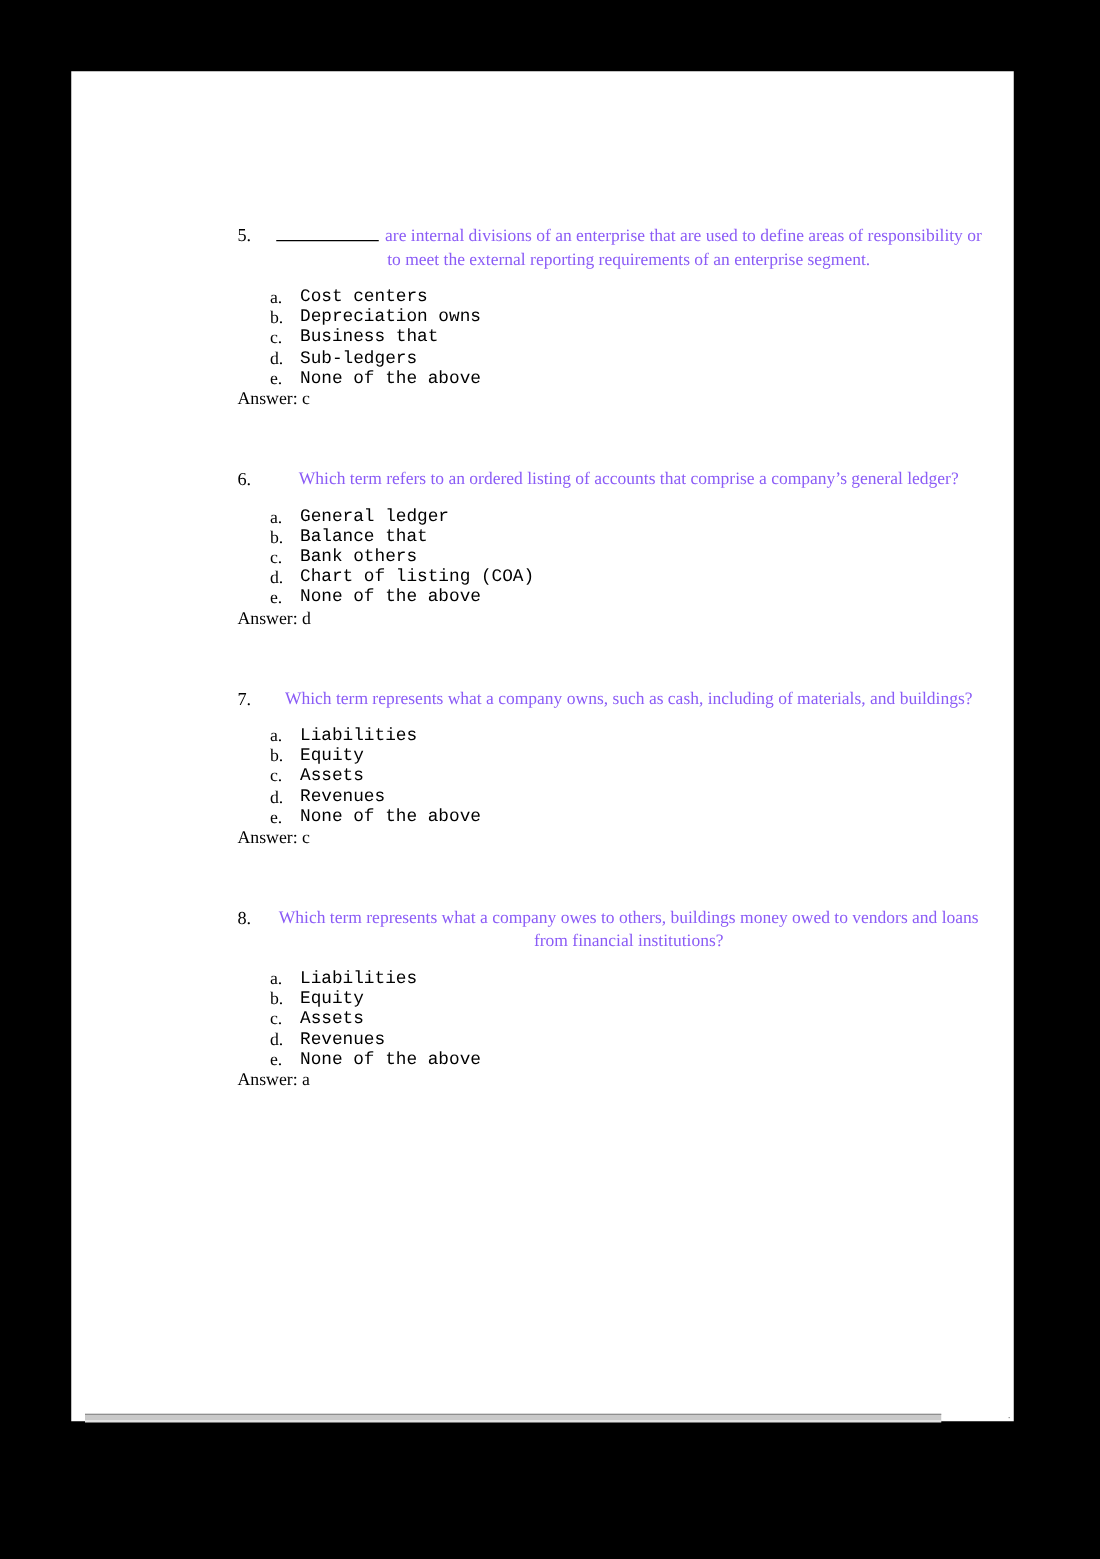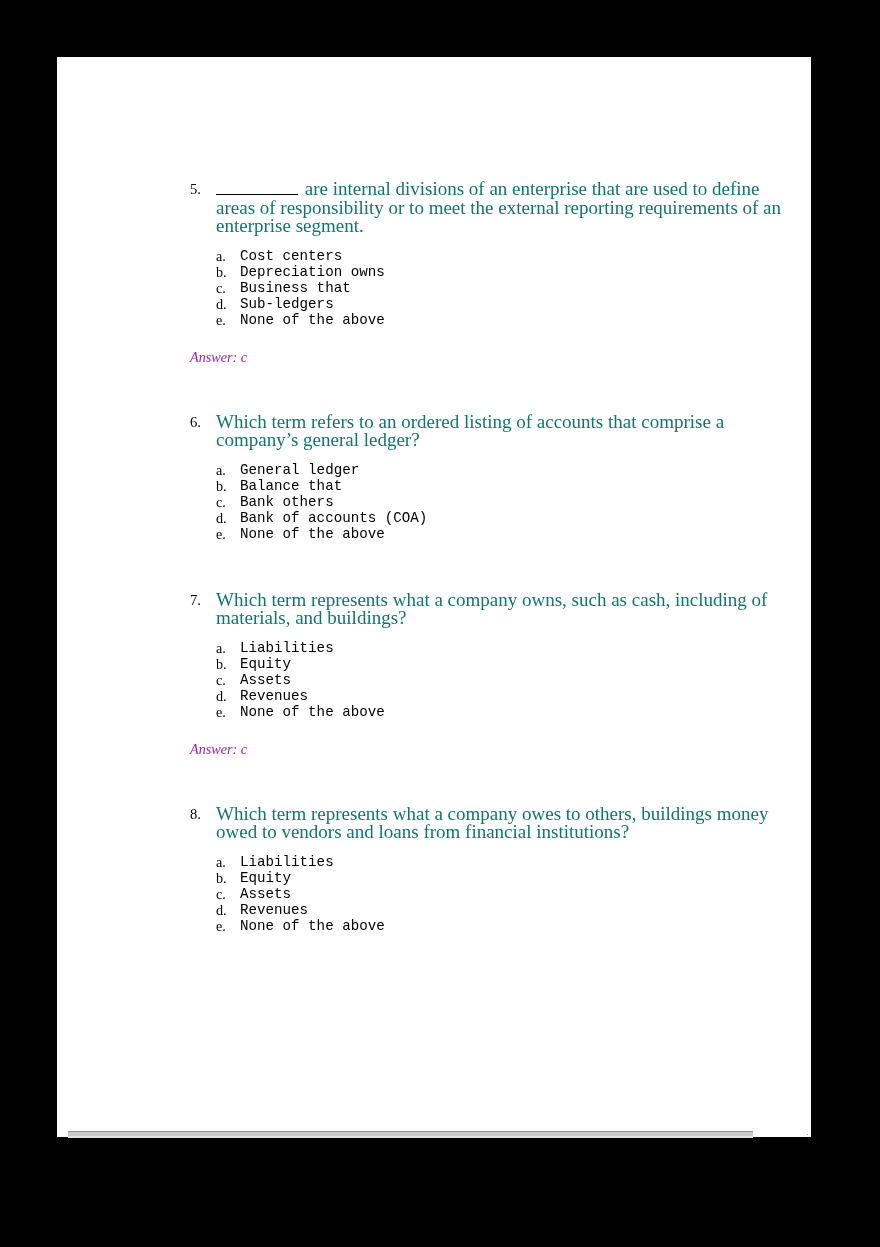--- a/index.html
+++ b/index.html
@@ -64,24 +64,24 @@
   }
   .qnum {
     width: 26px;
     flex: 0 0 26px;
     font-size: 14.6px;
     line-height: 18.5px;
     color: #000;
   }
   .qtext {
     flex: 1 1 auto;
-    font-size: 19px;
+    font-size: 14px;
     line-height: 18.5px;
-    color: #0f766e;
-    text-align: left;
+    color: #8b5cf6;
+    text-align: center;
   }
   .blank {
     letter-spacing: 0;
     border-bottom: 1px solid #000;
     display: inline-block;
     width: 82px;
     height: 12px;
     margin-right: 2px;
   }
   .choices {
@@ -97,26 +97,25 @@
   }
   .clet {
     width: 24px;
     flex: 0 0 24px;
   }
   .ctext {
     flex: 1 1 auto;
     font-family: Liberation Mono, monospace;
   }
   .answer {
-    margin-top: 20px;
+    margin-top: 0;
     margin-left: 0px;
     font-size: 14.2px;
     line-height: 16px;
-    color: #a21caf;
-    font-style: italic;
+    color: #000000;
   }
 </style>
 </head>
 <body>
 
 <div class="page-sheet">
   <div class="content">
 
     <div class="qblock" style="margin-bottom:48px;">
       <div class="qrow">
@@ -161,27 +160,28 @@
         <div class="choice">
           <div class="clet">b.</div>
           <div class="ctext">Balance that</div>
         </div>
         <div class="choice">
           <div class="clet">c.</div>
           <div class="ctext">Bank others</div>
         </div>
         <div class="choice">
           <div class="clet">d.</div>
-          <div class="ctext">Bank of accounts (COA)</div>
-        </div>
-        <div class="choice">
-          <div class="clet">e.</div>
-          <div class="ctext">None of the above</div>
-        </div>
-      </div>
+          <div class="ctext">Chart of listing (COA)</div>
+        </div>
+        <div class="choice">
+          <div class="clet">e.</div>
+          <div class="ctext">None of the above</div>
+        </div>
+      </div>
+      <div class="answer">Answer: d</div>
     </div>
 
     <div class="qblock" style="margin-bottom:48px;">
       <div class="qrow">
         <div class="qnum">7.</div>
         <div class="qtext">Which term represents what a company owns, such as cash, including of materials, and buildings?</div>
       </div>
       <div class="choices">
         <div class="choice">
           <div class="clet">a.</div>
@@ -227,20 +227,21 @@
         </div>
         <div class="choice">
           <div class="clet">d.</div>
           <div class="ctext">Revenues</div>
         </div>
         <div class="choice">
           <div class="clet">e.</div>
           <div class="ctext">None of the above</div>
         </div>
       </div>
+      <div class="answer">Answer: a</div>
     </div>
 
   </div>
 </div>
 
 <div class="page-shadow"></div>
 <div class="page-shadow2"></div>
 <div class="corner-mark">·</div>
 
 </body></html>

